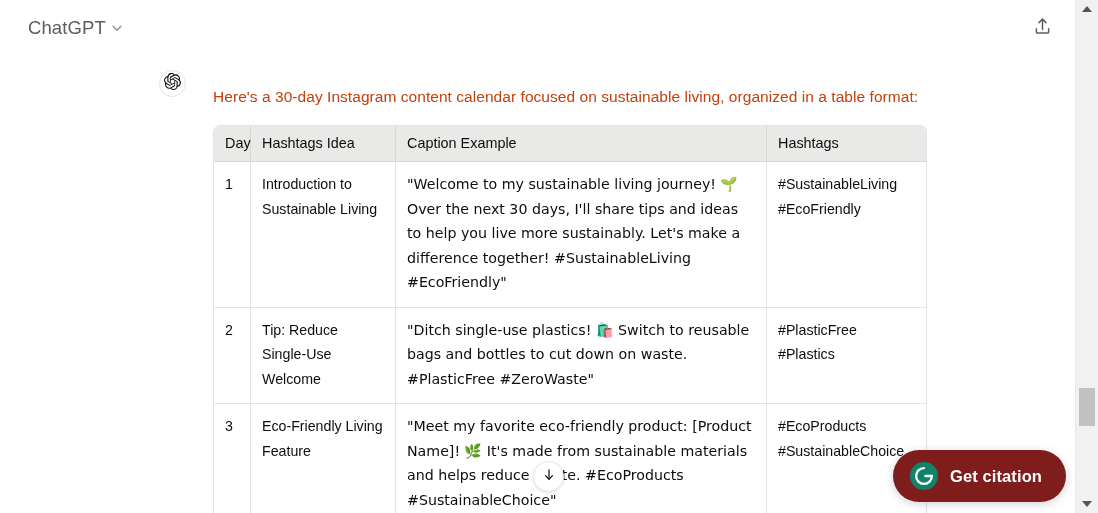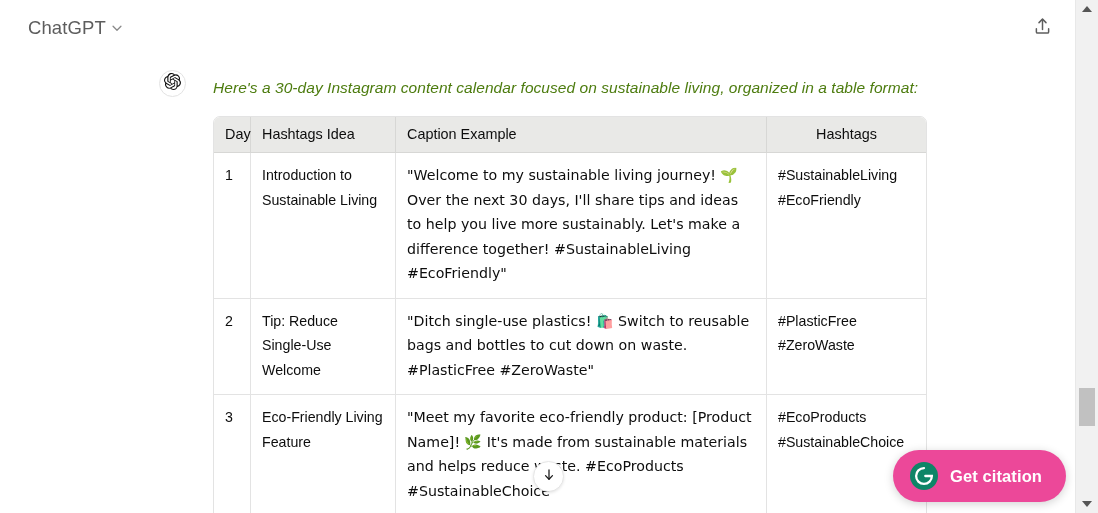--- a/index.html
+++ b/index.html
@@ -82,24 +82,23 @@
     box-sizing: border-box;
   }
   .msg-body {
     margin-left: 213px;
     padding-top: 14px;
     width: 716px;
   }
   .intro {
     font-size: 15.5px;
     line-height: 28px;
-    color: #4d7c0f;
-    margin: 4px 0 14px 0;
+    color: #c2410c;
+    margin: 13px 0 14px 0;
     letter-spacing: 0.05px;
-    font-style: italic;
   }
 
   
   table.md {
     border-collapse: separate;
     border-spacing: 0;
     width: 712px;
     font-size: 14.2px;
     table-layout: fixed;
     border: 1px solid #e3e3e3;
@@ -110,21 +109,21 @@
     background: #e9e9e7;
     font-weight: 400;
     text-align: left;
     padding: 9px 11px 10px 11px;
     color: #0d0d0d;
     font-size: 14.4px;
     border-right: 1px solid #d7d7d5;
     border-bottom: 1px solid #d7d7d5;
     vertical-align: middle;
   }
-  table.md thead th:last-child { border-right: none; text-align: center; }
+  table.md thead th:last-child { border-right: none; }
   table.md tbody td {
     padding: 10px 11px 12px 11px;
     vertical-align: top;
     line-height: 24.5px;
     border-right: 1px solid #e3e3e3;
     border-bottom: 1px solid #e3e3e3;
     color: #0d0d0d;
     word-wrap: break-word;
   }
   table.md tbody td:last-child { border-right: none; }
@@ -154,21 +153,21 @@
     z-index: 30;
     box-sizing: border-box;
   }
 
   
   .citation {
     position: absolute;
     right: 32px;
     top: 450px;
     height: 52px;
-    background: #ec4899;
+    background: #7f1d1d;
     border-radius: 26px;
     display: flex;
     align-items: center;
     gap: 12px;
     padding: 0 24px 0 17px;
     cursor: pointer;
     z-index: 40;
     box-shadow: 0 2px 10px rgba(0,0,0,0.18);
   }
   .citation .g-circle {
@@ -281,21 +280,21 @@
           <tr>
             <td>1</td>
             <td>Introduction to Sustainable Living</td>
             <td class="emoji">"Welcome to my sustainable living journey! 🌱 Over the next 30 days, I'll share tips and ideas to help you live more sustainably. Let's make a difference together! #SustainableLiving #EcoFriendly"</td>
             <td>#SustainableLiving #EcoFriendly</td>
           </tr>
           <tr>
             <td>2</td>
             <td>Tip: Reduce Single-Use Welcome</td>
             <td class="emoji">"Ditch single-use plastics! 🛍️ Switch to reusable bags and bottles to cut down on waste. #PlasticFree #ZeroWaste"</td>
-            <td>#PlasticFree #ZeroWaste</td>
+            <td>#PlasticFree #Plastics</td>
           </tr>
           <tr>
             <td>3</td>
             <td>Eco-Friendly Living Feature</td>
             <td class="emoji">"Meet my favorite eco-friendly product: [Product Name]! 🌿 It's made from sustainable materials and helps reduce waste. #EcoProducts #SustainableChoice"</td>
             <td>#EcoProducts #SustainableChoice</td>
           </tr>
           <tr>
             <td>4</td>
             <td>Sustainable Fashion Highlight</td>

